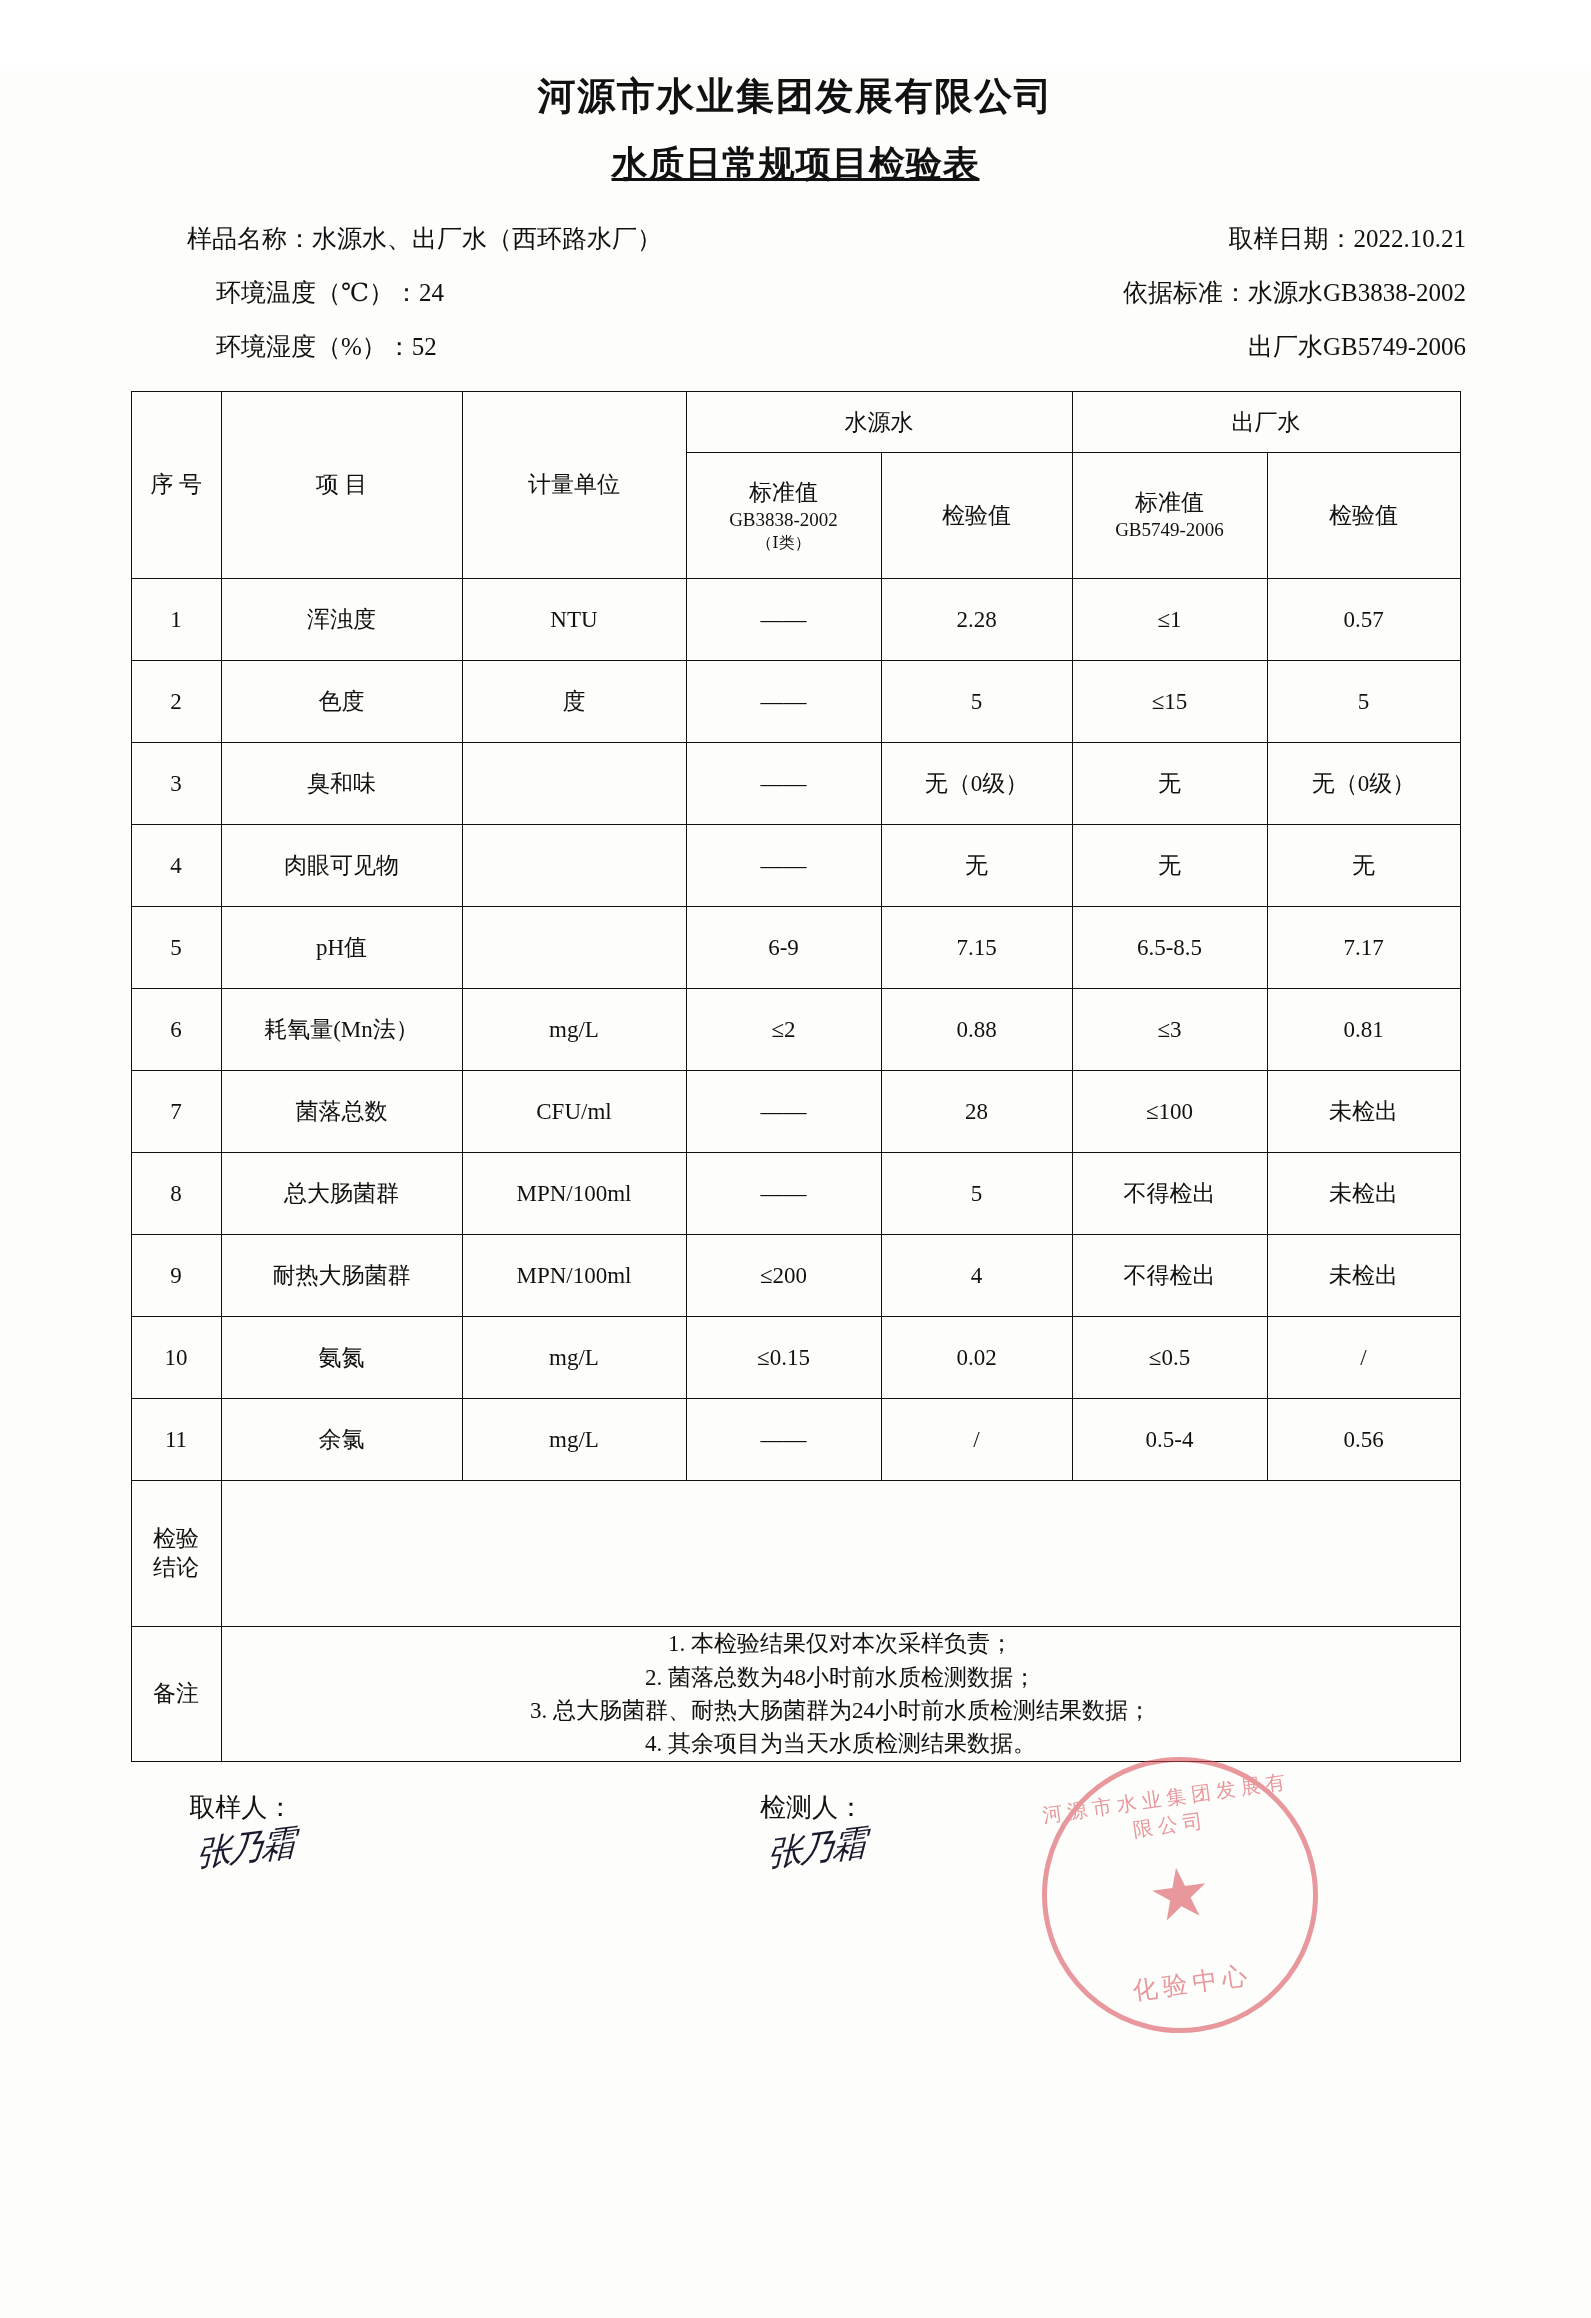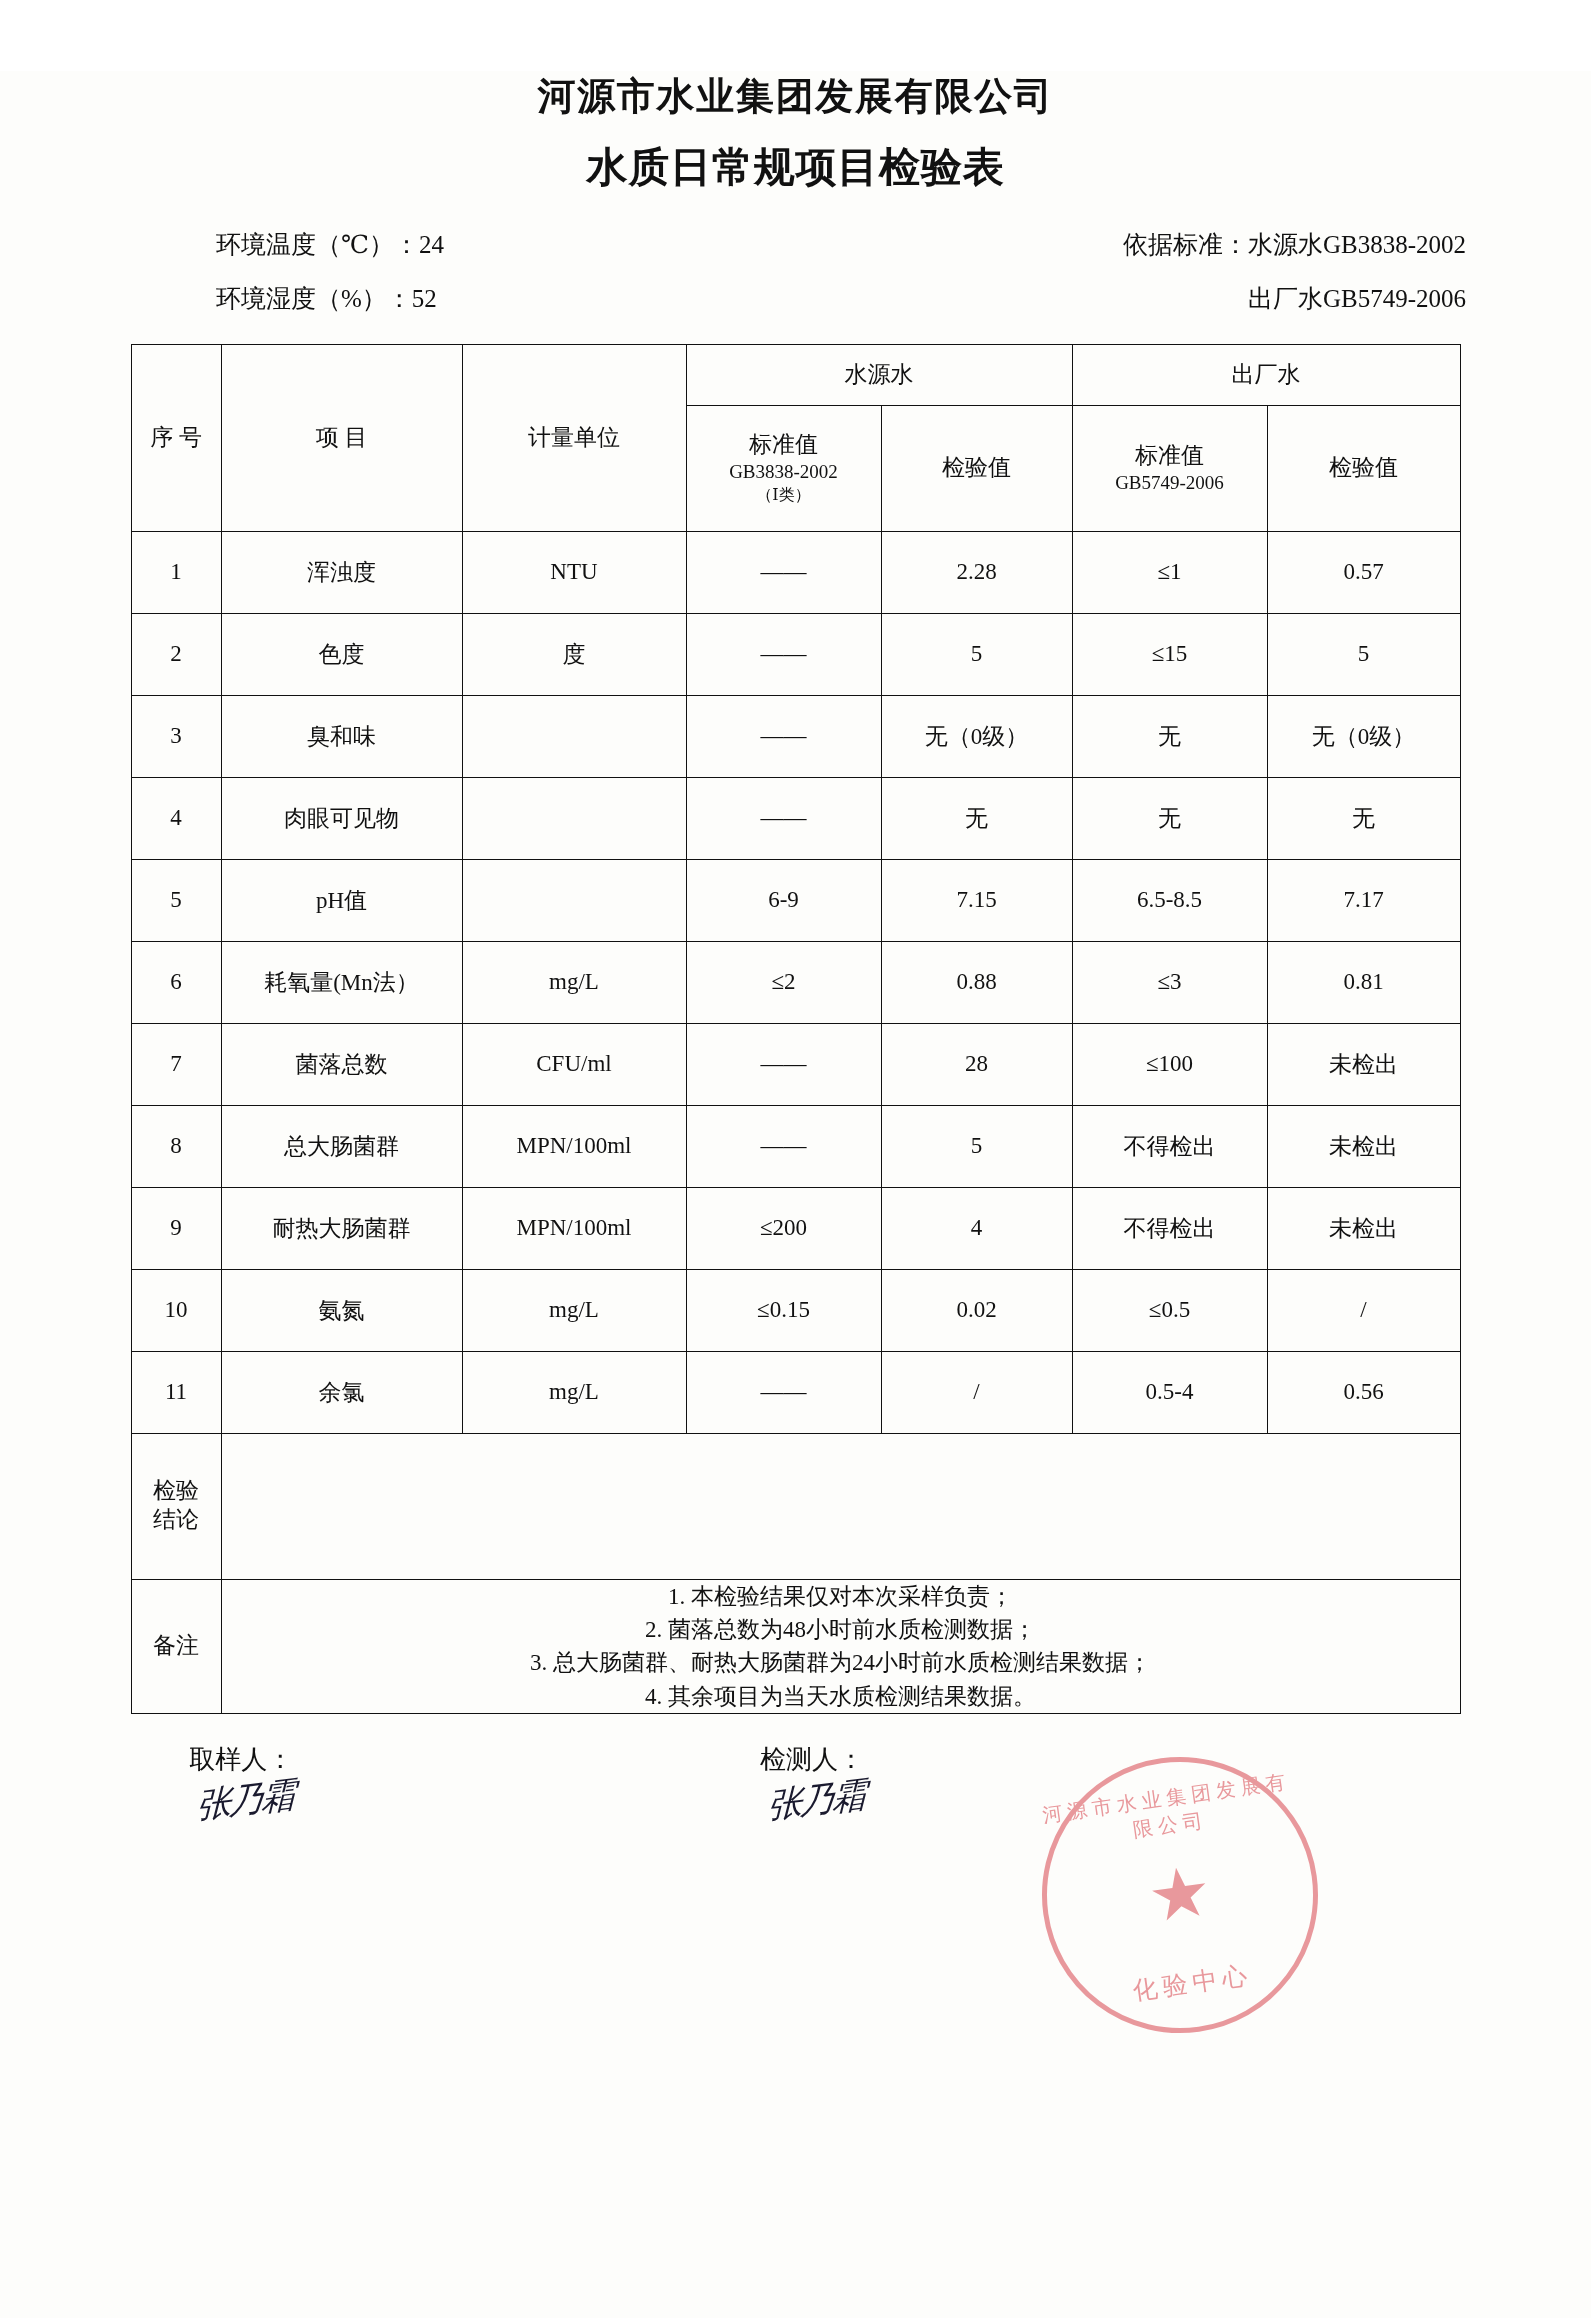--- a/index.html
+++ b/index.html
@@ -26,25 +26,26 @@
   .title-main {
     text-align: center;
     font-size: 38px;
     font-weight: bold;
     letter-spacing: 1.7px;
     margin-top: 71px;
     font-family: "DejaVu Serif", "Liberation Serif", serif;
   }
   .title-sub {
     text-align: center;
-    font-size: 41px;
+    font-size: 36px;
     font-weight: bold;
     letter-spacing: 0.8px;
     margin-top: 18px;
     font-family: "DejaVu Serif", "Liberation Serif", serif;
+    text-decoration: underline;
   }
   .meta {
     margin: 28px 0 0 0;
     padding: 0 125px 0 187px;
     font-size: 25px;
     line-height: 1.75;
   }
   .meta-row {
     display: flex;
     justify-content: space-between;
@@ -168,20 +169,28 @@
 </style>
 </head>
 <body>
 
 <div class="page">
 
   <div class="title-main">河源市水业集团发展有限公司</div>
   <div class="title-sub">水质日常规项目检验表</div>
 
   <div class="meta">
+    <div class="meta-row r1">
+      <span class="meta-left">
+        <span>样品名称：</span><span>水源水、出厂水（西环路水厂）</span>
+      </span>
+      <span class="meta-right">
+        <span>取样日期：</span><span>2022.10.21</span>
+      </span>
+    </div>
     <div class="meta-row r2">
       <span class="meta-left">
         <span>环境温度（℃）：</span><span>24</span>
       </span>
       <span class="meta-right">
         <span>依据标准：</span><span>水源水GB3838-2002</span>
       </span>
     </div>
     <div class="meta-row r3">
       <span class="meta-left" style="margin-right:auto">

